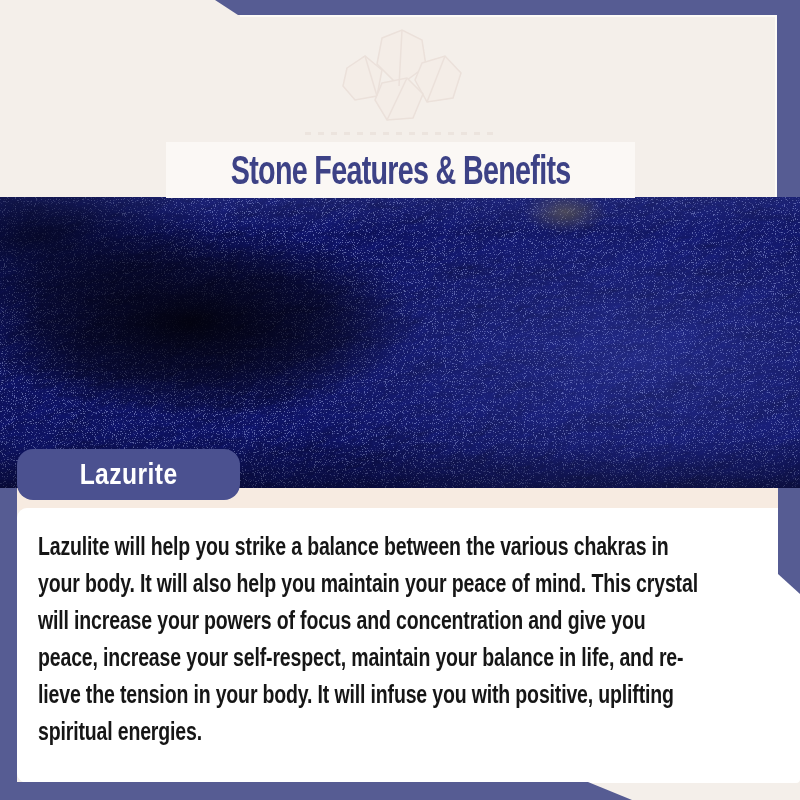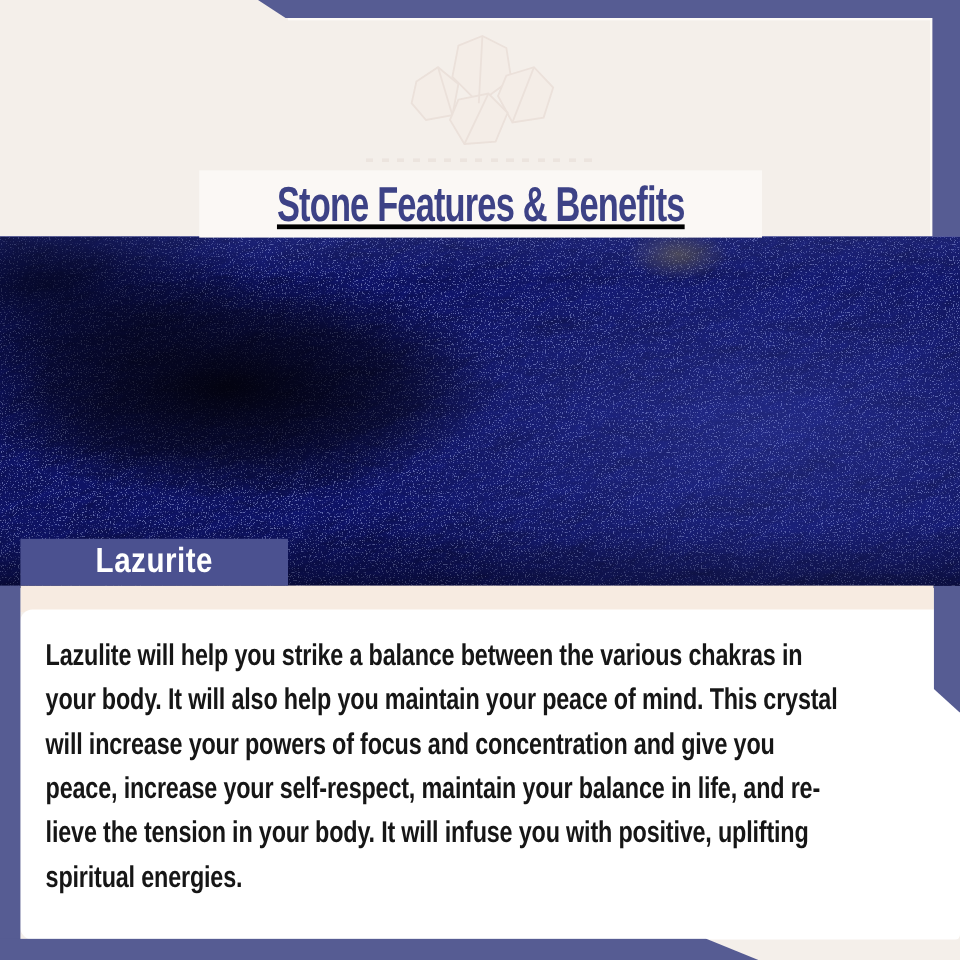--- a/index.html
+++ b/index.html
@@ -28,41 +28,41 @@
   
   .watermark{position:absolute;left:305px;top:28px;width:195px;height:112px;
     opacity:.55;z-index:1;}
   .wm-gems{position:absolute;left:22px;top:0;}
   .wm-dashes{position:absolute;left:0;top:104px;width:190px;height:3px;opacity:.5;
     background:repeating-linear-gradient(90deg,#d8c6bf 0 6px,transparent 6px 13px);}
 
   
   .title-banner{position:absolute;left:166px;top:142px;width:469px;height:56px;
     background:var(--title-box-bg,#fbf8f5);z-index:2;display:flex;
-    align-items:center;justify-content:center;text-decoration:underline;}
+    align-items:center;justify-content:center;}
   .title-text{font-size:41px;font-weight:bold;color:var(--title,#3d4286);
     white-space:nowrap;letter-spacing:-1px;transform:scaleX(.70);transform-origin:center;}
 
   
   .rock{position:absolute;left:0;top:197px;width:800px;height:293px;overflow:hidden;z-index:1;
     background:var(--rock-base,#2a3388);}
   .rock svg{position:absolute;left:0;top:0;}
   .rock-shading{position:absolute;left:0;top:0;width:800px;height:293px;
     background:
       radial-gradient(ellipse 320px 130px at 190px 125px, rgba(2,2,12,.95), rgba(2,2,12,.55) 45%, rgba(2,2,12,0) 72%),
       radial-gradient(ellipse 260px 110px at 40px 40px, rgba(4,6,28,.8), rgba(4,6,28,0) 70%),
       radial-gradient(ellipse 60px 30px at 565px 15px, rgba(125,115,70,.5), rgba(125,115,70,0) 70%),
       radial-gradient(ellipse 500px 240px at 640px 160px, rgba(86,100,215,.28), rgba(86,100,215,0) 75%),
       linear-gradient(180deg, rgba(70,80,170,.25) 0%, rgba(70,80,170,0) 12%),
       linear-gradient(0deg, rgba(3,3,18,.5) 0%, rgba(3,3,18,0) 18%);}
 
   
-  .stone-label{position:absolute;left:17px;top:449px;width:223px;height:39px;
+  .stone-label{position:absolute;left:17px;top:449px;width:223px;height:51px;
     background:var(--label-bg,#4b5190);z-index:4;display:flex;align-items:center;
-    justify-content:center;}
+    justify-content:center;border-radius:16px;}
   .stone-label-text{font-size:29px;font-weight:bold;color:var(--label-text,#fff);
     letter-spacing:.5px;transform:scaleX(.85);transform-origin:center;white-space:nowrap;}
 
   
   .strip{position:absolute;left:17px;top:488px;width:761px;height:22px;
     background:var(--strip,#f7ebe1);z-index:1;}
 
   
   .panel{position:absolute;left:17px;top:508px;width:783px;height:275px;
     background:var(--panel-bg,#ffffff);border-radius:10px 4px 4px 10px;z-index:3;

